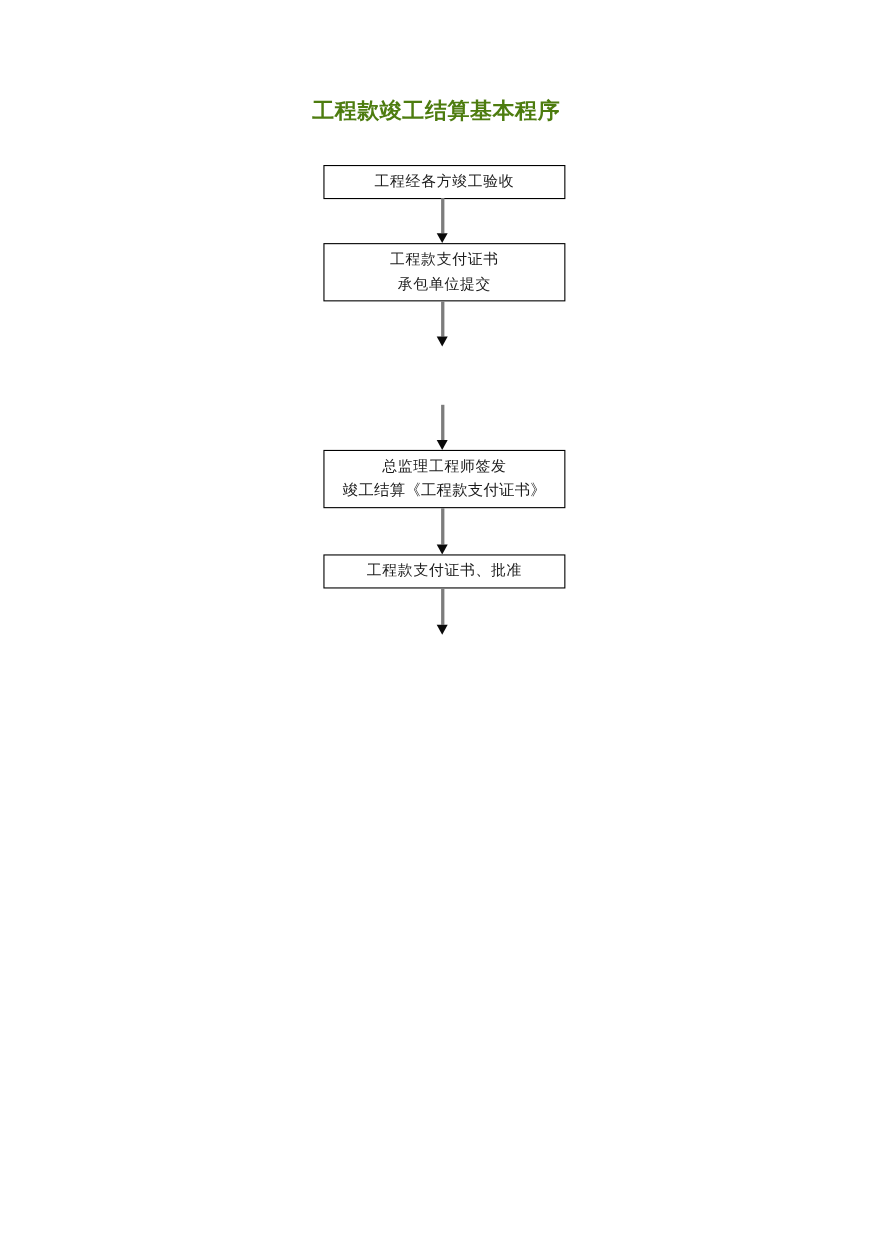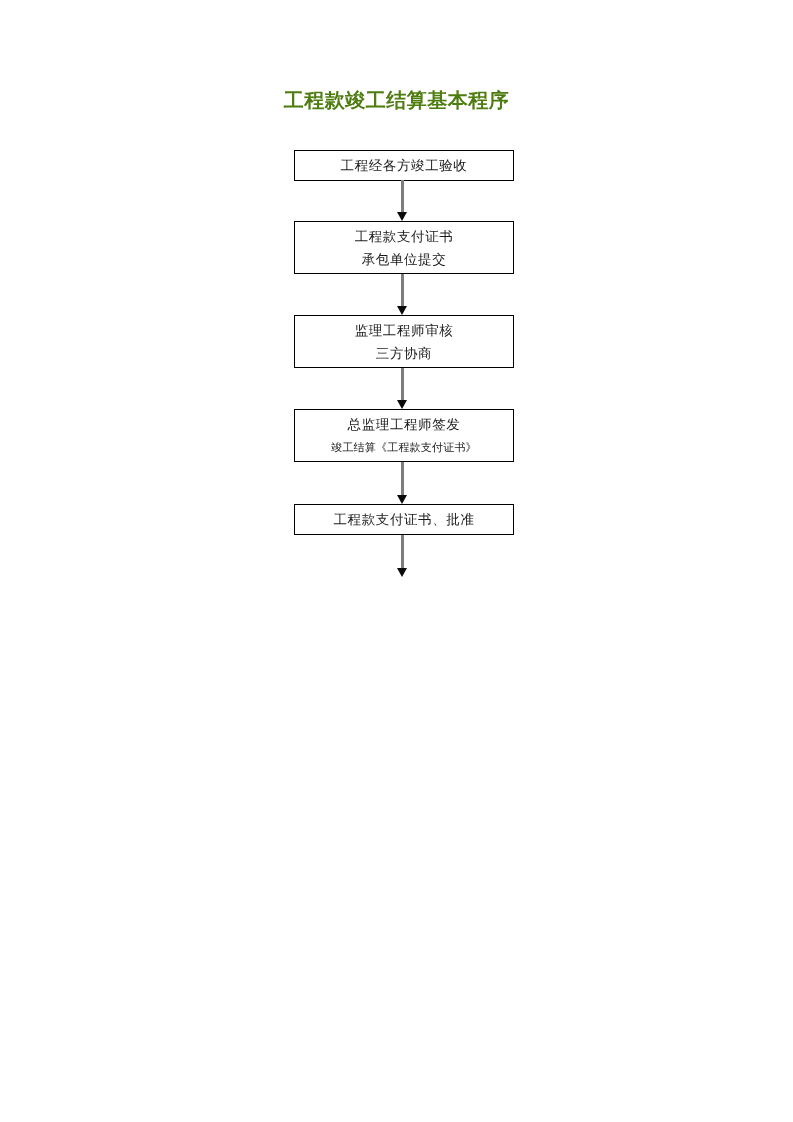--- a/index.html
+++ b/index.html
@@ -63,21 +63,21 @@
     display: block;
     white-space: nowrap;
   }
   .node-1 { top: 150px;  height: 31px; }
   .node-2 { top: 221px;  height: 53px; }
   .node-3 { top: 315px;  height: 53px; }
   .node-4 { top: 409px;  height: 53px; }
   .node-5 { top: 504px;  height: 31px; }
   .node-6 { top: 577px;  height: 31px; }
 
-  .node-4 .line-2 { letter-spacing: 0.2px; font-size: 11px; }
+  .node-4 .line-2 { letter-spacing: 0.2px; font-size: 14px; font-family: Liberation Mono, monospace; }
 
   
   .connector {
     position: absolute;
     left: 401px;
     width: 3px;
   }
   .connector .shaft {
     position: absolute;
     left: 0;
@@ -127,24 +127,20 @@
     <div class="node node-2">
       <span class="line line-1">工程款支付证书</span>
       <span class="line line-2">承包单位提交</span>
     </div>
 
     <div class="connector conn-2">
       <span class="shaft"></span>
       <span class="head"></span>
     </div>
 
-    <div class="node node-3">
-      <span class="line line-1">监理工程师审核</span>
-      <span class="line line-2">三方协商</span>
-    </div>
 
     <div class="connector conn-3">
       <span class="shaft"></span>
       <span class="head"></span>
     </div>
 
     <div class="node node-4">
       <span class="line line-1">总监理工程师签发</span>
       <span class="line line-2">竣工结算《工程款支付证书》</span>
     </div>

